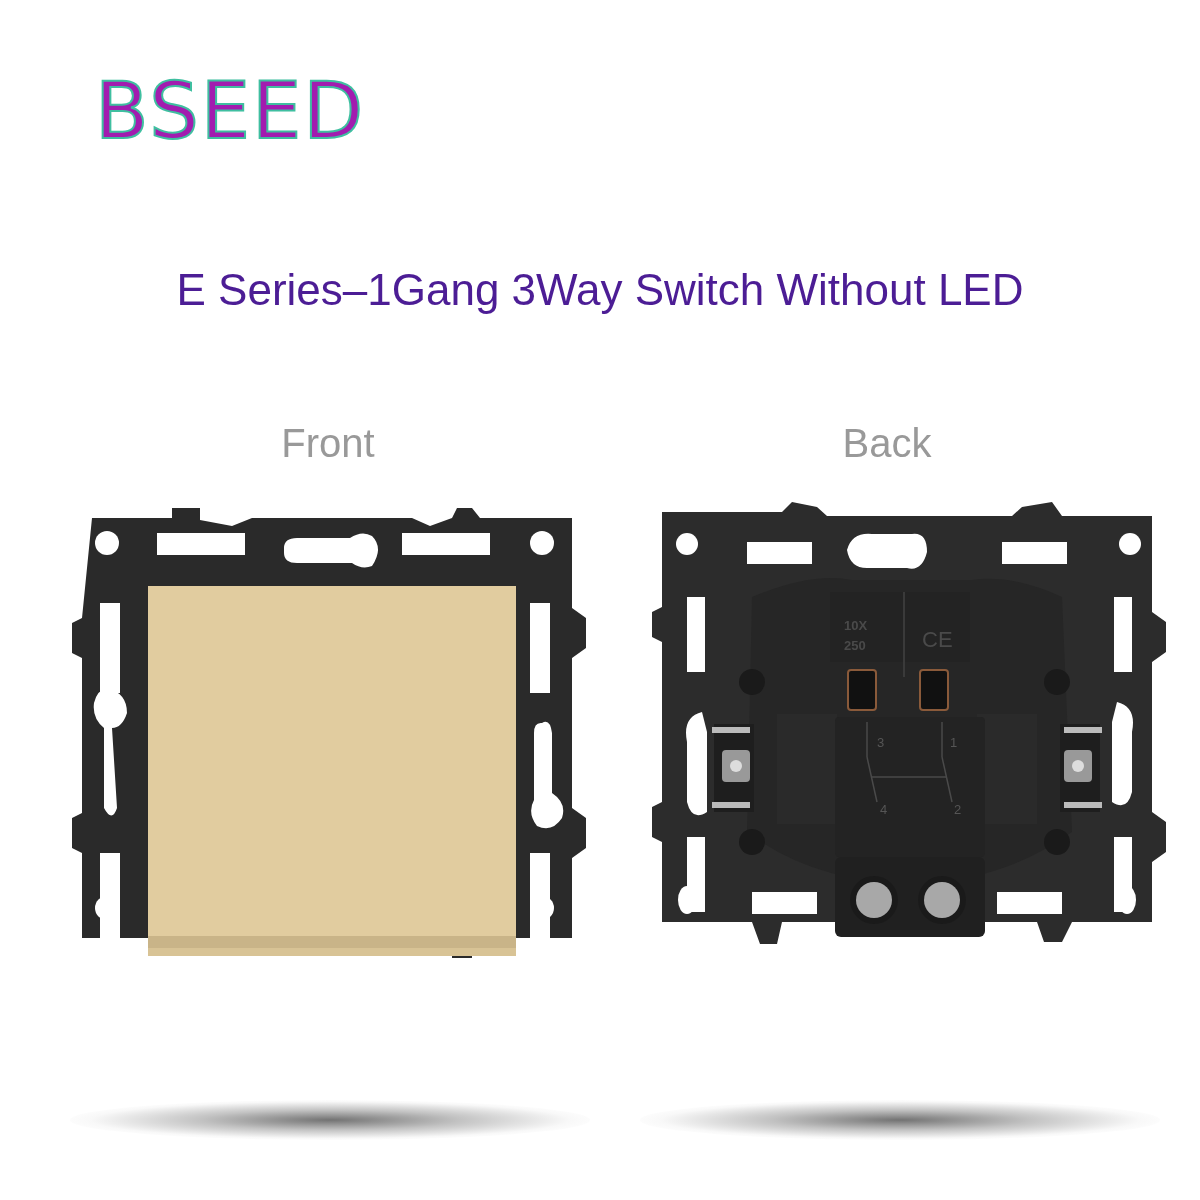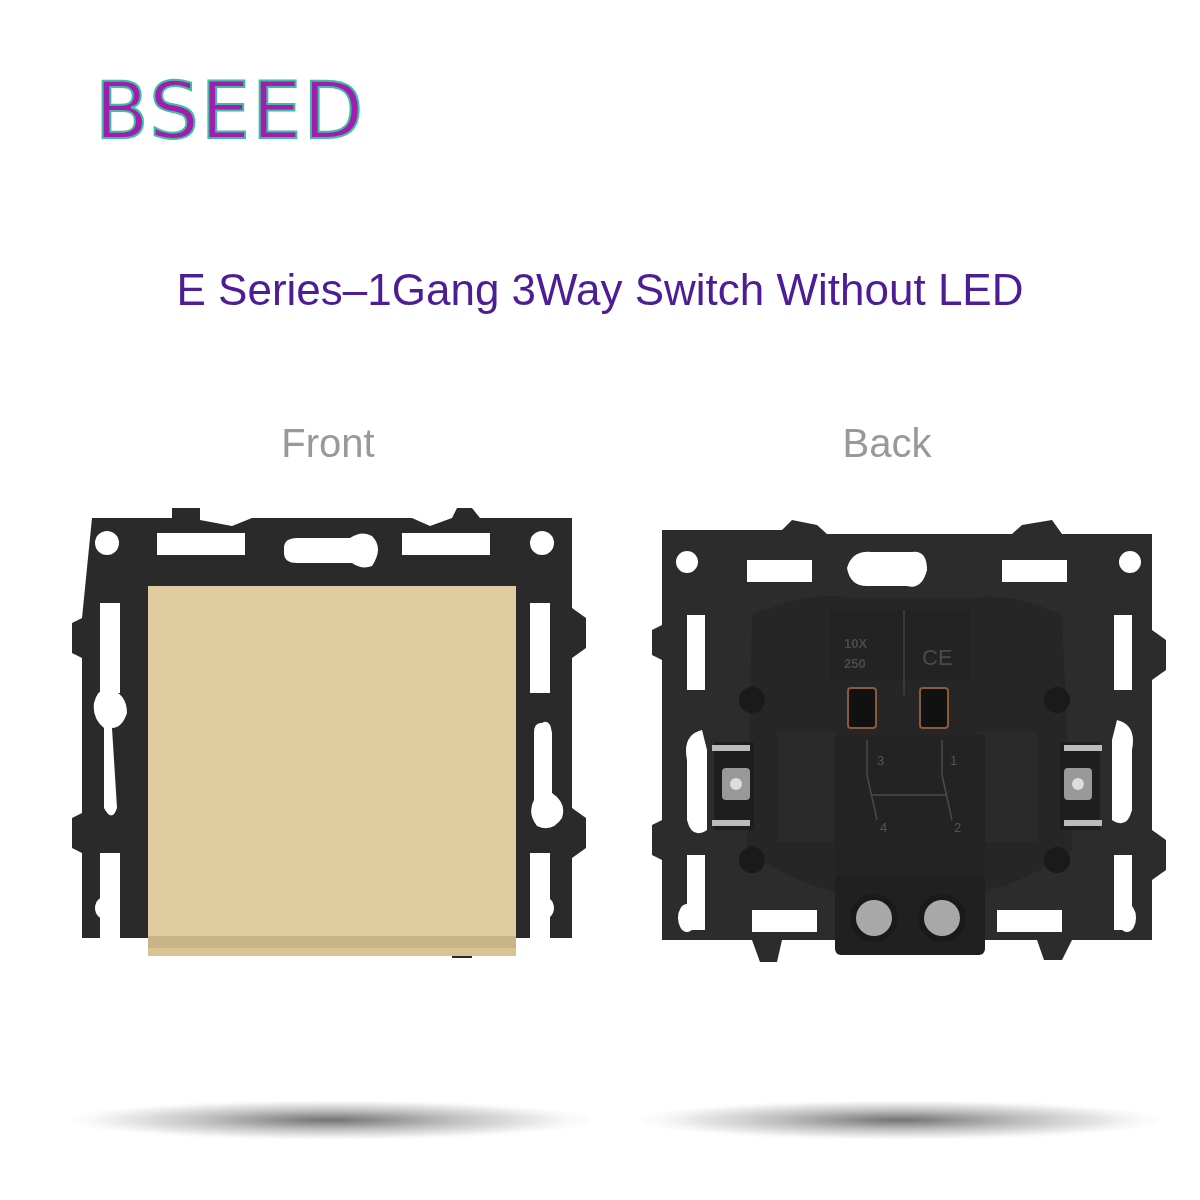--- a/index.html
+++ b/index.html
@@ -4,21 +4,21 @@
 <style>
   html, body { margin:0; padding:0; background:#ffffff; }
   body { width:1200px; height:1200px; position:relative; overflow:hidden; font-family:"Liberation Sans", sans-serif; }
   .logo { position:absolute; left:95px; top:72px; font-family:"DejaVu Sans", sans-serif; font-size:78px; font-weight:400; letter-spacing:2px; color:#a21caf; line-height:1; -webkit-text-stroke:2px #3fbfa0; }
   .title { position:absolute; left:0; width:1200px; top:268px; text-align:center; font-size:44px; color:#4c1d95; line-height:1; }
   .label { position:absolute; top:423px; font-size:40px; color:#999999; line-height:1; width:300px; text-align:center; }
   .label.front { left:178px; }
   .label.back { left:737px; }
   .plate { position:absolute; width:514px; height:456px; }
   .plate.front { left:72px; top:508px; }
-  .plate.back { left:652px; top:520px; }
+  .plate.back { left:652px; top:502px; }
   .plate svg { width:100%; height:100%; display:block; }
   .shadow { position:absolute; top:1100px; height:40px; border-radius:50%; background:radial-gradient(ellipse at center, rgba(90,90,90,0.85) 0%, rgba(120,120,120,0.45) 35%, rgba(200,200,200,0.12) 65%, rgba(255,255,255,0) 75%); }
   .shadow.front { left:70px; width:520px; }
   .shadow.back { left:640px; width:520px; }
 </style>
 </head>
 <body>
 
 <div class="logo">BSEED</div>
 

